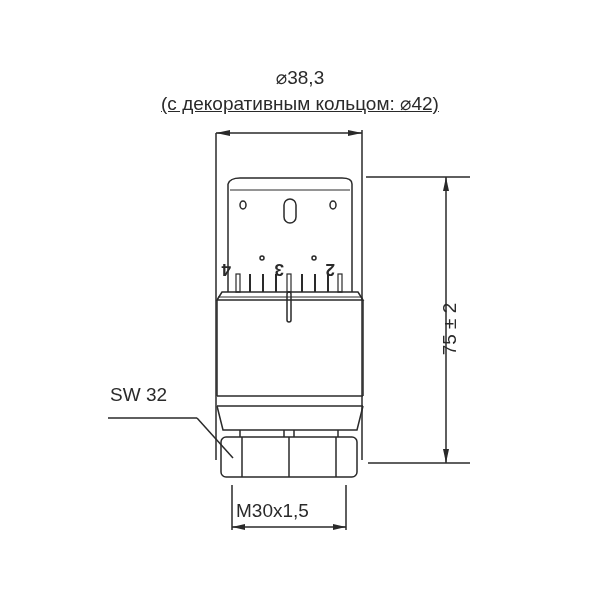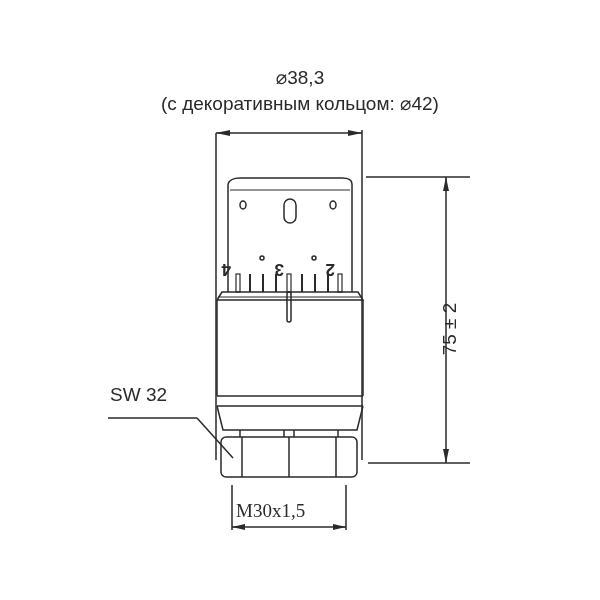--- a/index.html
+++ b/index.html
@@ -1,22 +1,22 @@
 <!DOCTYPE html>
 <html><head>
 <meta charset="utf-8">
 <style>
   html, body { margin: 0; padding: 0; background: #ffffff; }
   body { width: 600px; height: 600px; position: relative; overflow: hidden; font-family: "Liberation Sans", sans-serif; color: #222; }
   .label { position: absolute; white-space: nowrap; color: #2a2a2a; }
   .dim-top { left: 0; width: 600px; text-align: center; top: 66px; font-size: 19px; }
-  .dim-top2 { left: 0; width: 600px; text-align: center; top: 92px; font-size: 19px; }
+  .dim-top2 { left: 0; width: 600px; text-align: center; top: 92px; font-size: 19px; text-decoration: underline; }
   .dim-height { left: 420px; top: 318px; font-size: 19px; transform: rotate(-90deg); transform-origin: center; width: 60px; text-align: center; }
   .sw-label { left: 110px; top: 384px; font-size: 19px; }
-  .m-label { left: 236px; top: 500px; font-size: 19px; font-family: Liberation Serif, serif; }
+  .m-label { left: 236px; top: 500px; font-size: 19px; }
   svg { position: absolute; left: 0; top: 0; }
 </style>
 </head>
 <body>
 
 <svg width="600" height="600" viewBox="0 0 600 600">
   <g stroke="#2a2a2a" fill="none" stroke-width="1.5">
 
     <line x1="216" y1="133" x2="216" y2="460"></line>
     <line x1="362" y1="130" x2="362" y2="460"></line>

